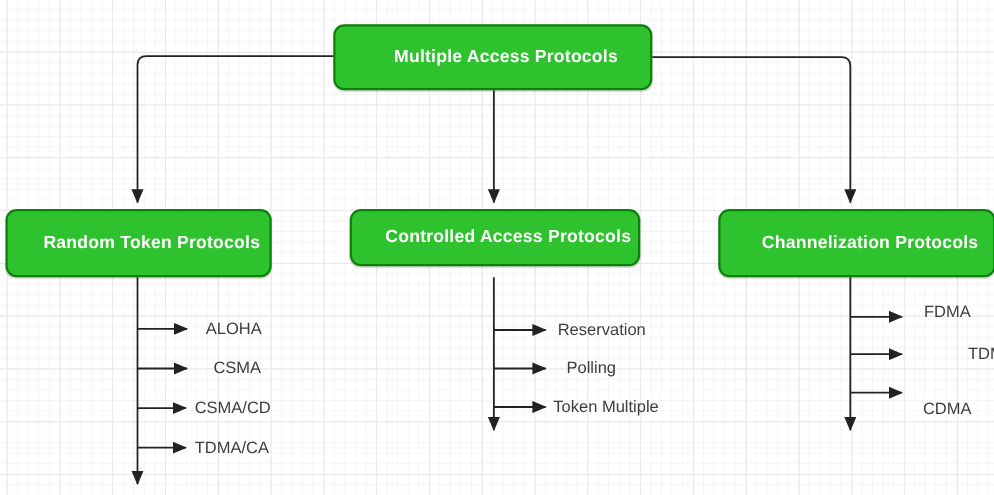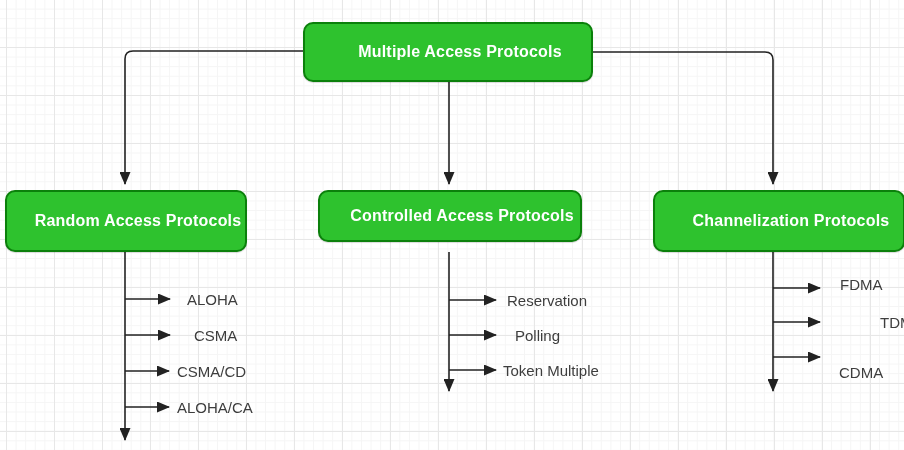--- a/index.html
+++ b/index.html
@@ -82,30 +82,30 @@
 
       <path d="M773,252 L773,391" marker-end="url(#arw)"></path>
       <path d="M773,288 L820,288" marker-end="url(#arw)"></path>
       <path d="M773,322 L820,322" marker-end="url(#arw)"></path>
       <path d="M773,357 L820,357" marker-end="url(#arw)"></path>
     </g>
   </svg>
 
   <div class="node" style="left:303px;top:22px;width:290px;height:60px">Multiple Access Protocols</div>
 
-  <div class="node" style="left:5px;top:190px;width:242px;height:62px">Random Access Protocols</div>
+  <div class="node" style="left:5px;top:190px;width:242px;height:62px">Random Token Protocols</div>
 
   <div class="node" style="left:318px;top:190px;width:264px;height:52px">Controlled Access Protocols</div>
 
   <div class="node" style="left:653px;top:190px;width:252px;height:62px">Channelization Protocols</div>
 
   <span class="leaf" style="left:187px;top:299px">ALOHA</span>
   <span class="leaf" style="left:194px;top:335px">CSMA</span>
   <span class="leaf" style="left:177px;top:371px">CSMA/CD</span>
-  <span class="leaf" style="left:177px;top:407px">ALOHA/CA</span>
+  <span class="leaf" style="left:177px;top:407px">TDMA/CA</span>
 
   <span class="leaf" style="left:507px;top:300px">Reservation</span>
   <span class="leaf" style="left:515px;top:335px">Polling</span>
   <span class="leaf" style="left:503px;top:370px">Token Multiple</span>
 
   <span class="leaf" style="left:840px;top:284px">FDMA</span>
   <span class="leaf" style="left:880px;top:322px">TDMA</span>
   <span class="leaf" style="left:839px;top:372px">CDMA</span>
 
 </div>

